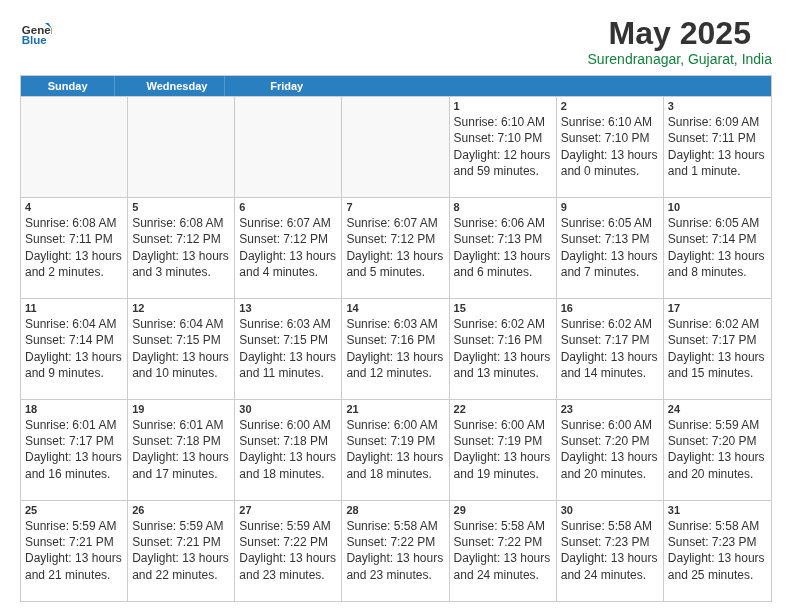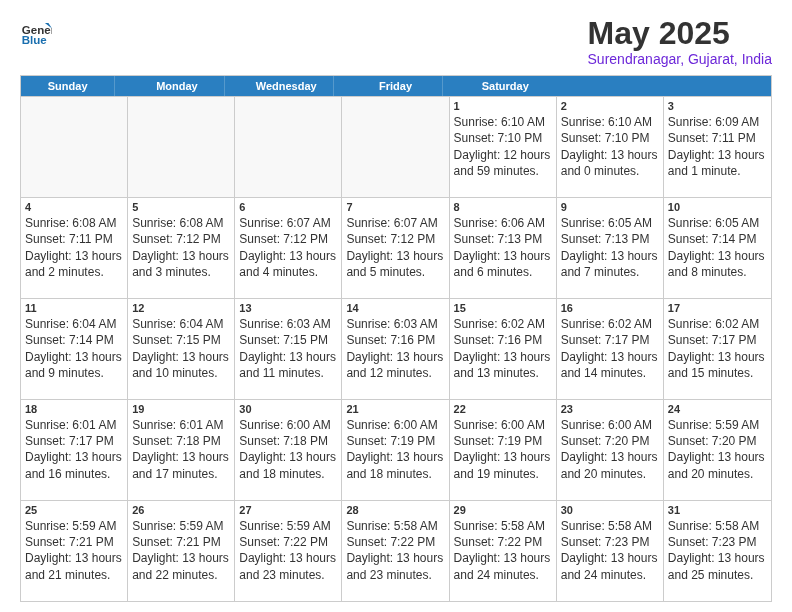--- a/index.html
+++ b/index.html
@@ -26,32 +26,32 @@
     .logo {
       display: flex;
       align-items: center;
     }
     .logo-icon {
       width: 32px;
       height: 32px;
       margin-right: 4px;
     }
     .title-block {
-      text-align: left;
+      text-align: center;
       margin-left: 35px;
     }
     .month-title {
       font-size: 32px;
       font-weight: bold;
       color: #333;
       line-height: 1.1;
     }
     .subtitle {
       font-size: 14px;
-      color: #6d28d9;
+      color: #15803d;
     }
     .calendar {
       flex: 1;
       display: flex;
       flex-direction: column;
       border: 1px solid #ccc;
     }
     .cal-header-row {
       display: grid;
       grid-template-columns: repeat(7, 1fr);
@@ -116,24 +116,22 @@
     </div>
     <div class="title-block">
       <div class="month-title">May 2025</div>
       <div class="subtitle">Surendranagar, Gujarat, India</div>
     </div>
   </div>
 
   <div class="calendar">
     <div class="cal-header-row">
     <div class="cal-header-cell">Sunday</div>
-        <div class="cal-header-cell">Monday</div>
         <div class="cal-header-cell">Wednesday</div>
         <div class="cal-header-cell">Friday</div>
-        <div class="cal-header-cell">Saturday</div>
       </div>
     <div class="cal-body">
     <div class="cal-row">
           <div class="cal-cell empty"></div>
           <div class="cal-cell empty"></div>
           <div class="cal-cell empty"></div>
           <div class="cal-cell empty"></div>
           <div class="cal-cell">
             <div class="day-num">1</div>
             <div class="cell-text">Sunrise: 6:10 AM<br>Sunset: 7:10 PM<br>Daylight: 12 hours and 59 minutes.</div>

